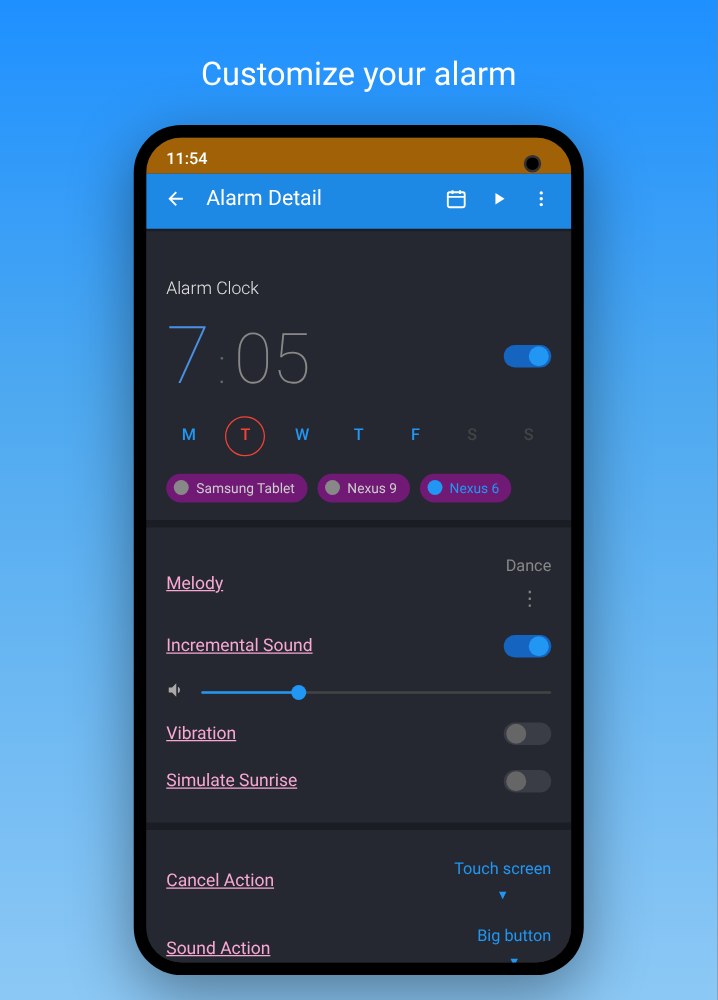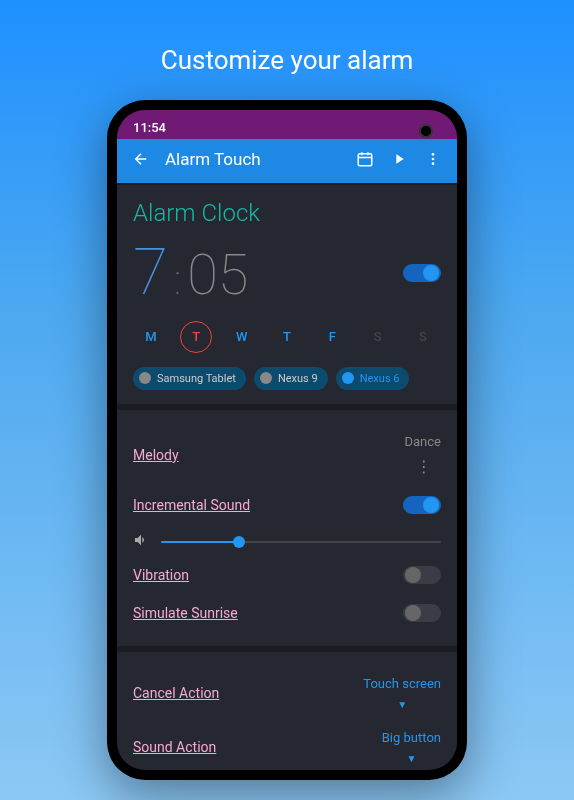--- a/index.html
+++ b/index.html
@@ -54,21 +54,21 @@
       right: 24px;
       width: 14px;
       height: 14px;
       background: #000;
       border-radius: 50%;
       border: 2px solid #333;
       z-index: 10;
     }
     
     .status-bar {
-      background: #701a75;
+      background: #a16207;
       color: white;
       padding: 10px 16px 4px;
       font-size: 13px;
       font-weight: 500;
     }
     
     .app-bar {
       background: #1e88e5;
       color: white;
       display: flex;
@@ -96,24 +96,25 @@
       padding: 0;
     }
     
     .card {
       background: #252830;
       margin: 2px 0;
       padding: 14px 16px;
     }
     
     .card-title {
-      color: #14b8a6;
-      font-size: 24px;
+      color: #e5e5e5;
+      font-size: 14px;
       font-weight: 300;
       margin-bottom: 14px;
+      margin-top: 24px;
     }
     
     .time-display {
       display: flex;
       align-items: center;
       justify-content: space-between;
     }
     
     .time-text {
       display: flex;
@@ -200,21 +201,21 @@
       border: 1.5px solid #f44336;
     }
     
     .chips-row {
       display: flex;
       gap: 8px;
       margin-top: 14px;
     }
     
     .chip {
-      background: #0c4a6e;
+      background: #701a75;
       border-radius: 14px;
       padding: 5px 10px 5px 6px;
       display: flex;
       align-items: center;
       gap: 6px;
       font-size: 11px;
       color: #ccc;
     }
     
     .chip-dot {
@@ -324,21 +325,21 @@
     <div class="status-bar">
       <span>11:54</span>
     </div>
 
     <div class="app-bar">
       <div class="icon-btn">
         <svg width="18" height="18" viewBox="0 0 24 24" fill="none" stroke="currentColor" stroke-width="2">
             <path d="M19 12H5M12 19l-7-7 7-7"></path>
           </svg>
       </div>
-      <div class="app-bar-title">Alarm Touch</div>
+      <div class="app-bar-title">Alarm Detail</div>
       <div class="icon-btn">
         <svg width="18" height="18" viewBox="0 0 24 24" fill="none" stroke="currentColor" stroke-width="2">
             <rect x="3" y="5" width="18" height="16" rx="2"></rect>
             <path d="M3 10h18M8 3v4M16 3v4"></path>
           </svg>
       </div>
       <div class="icon-btn">
         <svg width="16" height="16" viewBox="0 0 24 24" fill="currentColor">
             <path d="M8 5v14l11-7z"></path>
           </svg>

